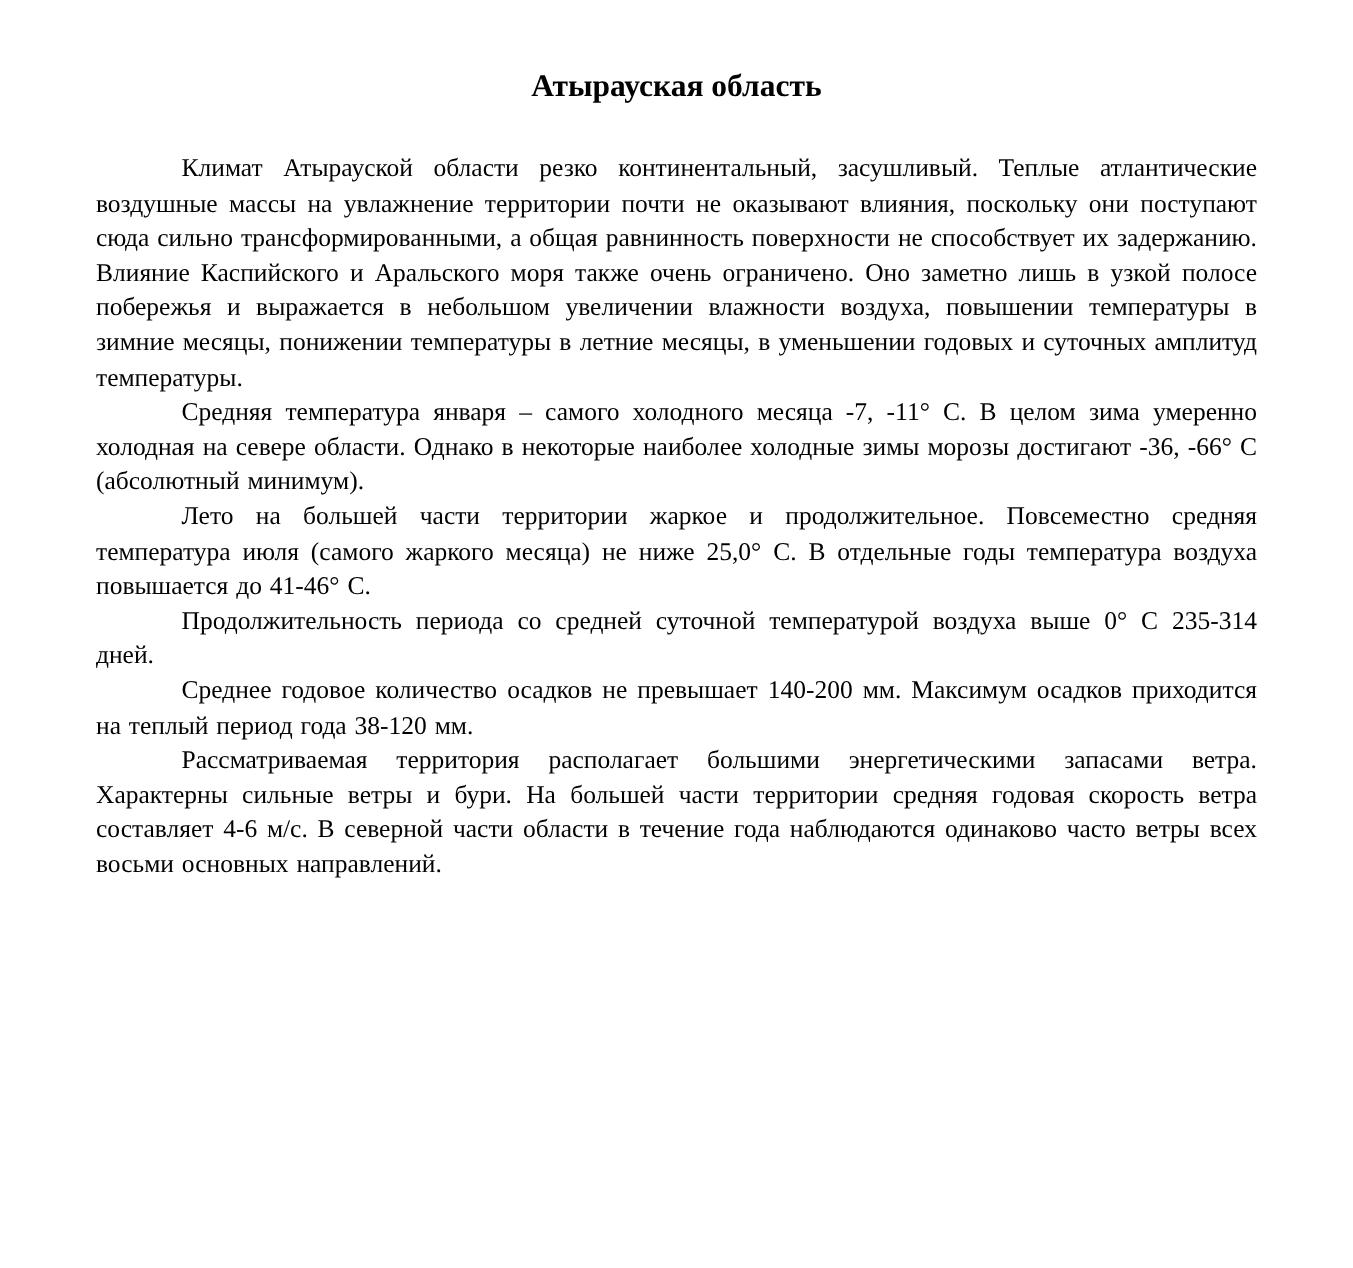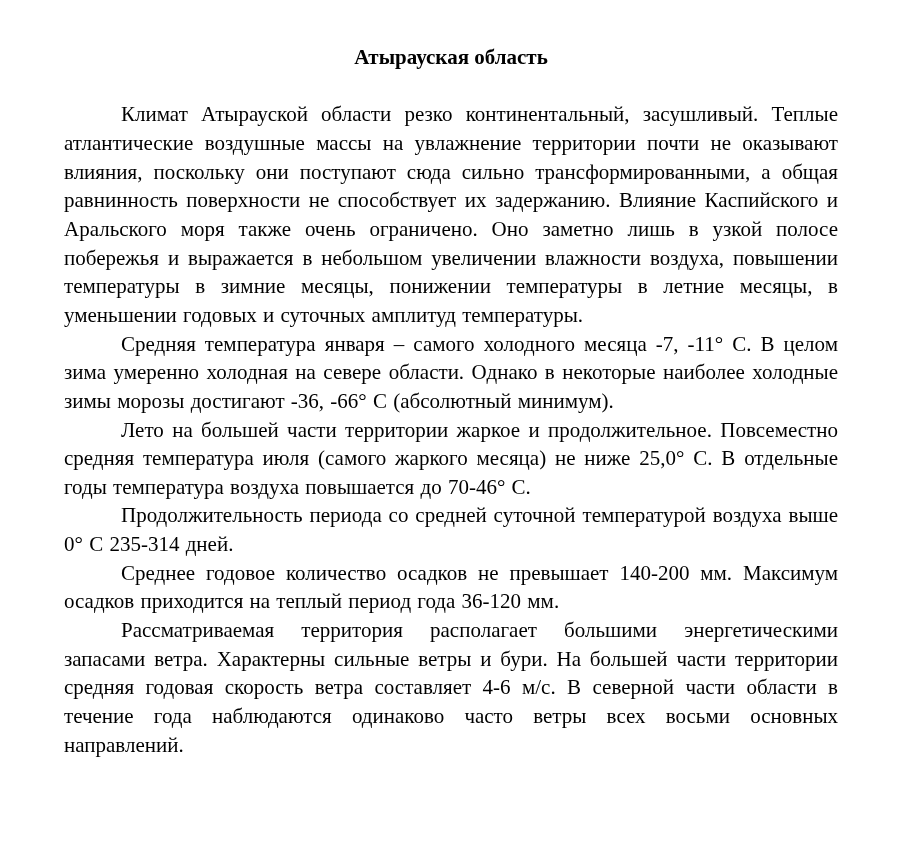--- a/index.html
+++ b/index.html
@@ -22,34 +22,34 @@
       font-size: 21px;
       font-weight: bold;
       text-align: center;
       line-height: 1.3;
     }
     .doc-body {
       margin-top: 29px;
     }
     .para {
       margin: 0;
-      font-size: 21px;
+      font-size: 17px;
       line-height: 1.365;
       text-align: justify;
       text-indent: 57px;
       word-spacing: 1px;
     }
   </style>
 </head>
 <body>
 
 <div class="page">
   <h1 class="doc-title">Атырауская область</h1>
 
   <div class="doc-body">
     <p class="para">Климат Атырауской области резко континентальный, засушливый. Теплые атлантические воздушные массы на увлажнение территории почти не оказывают влияния, поскольку они поступают сюда сильно трансформированными, а общая равнинность поверхности не способствует их задержанию. Влияние Каспийского и Аральского моря также очень ограничено. Оно заметно лишь в узкой полосе побережья и выражается в небольшом увеличении влажности воздуха, повышении температуры в зимние месяцы, понижении температуры в летние месяцы, в уменьшении годовых и суточных амплитуд температуры.</p>
     <p class="para">Средняя температура января – самого холодного месяца -7, -11° С. В целом зима умеренно холодная на севере области. Однако в некоторые наиболее холодные зимы морозы достигают -36, -66° С (абсолютный минимум).</p>
-    <p class="para">Лето на большей части территории жаркое и продолжительное. Повсеместно средняя температура июля (самого жаркого месяца) не ниже 25,0° С. В отдельные годы температура воздуха повышается до 70-46° С.</p>
+    <p class="para">Лето на большей части территории жаркое и продолжительное. Повсеместно средняя температура июля (самого жаркого месяца) не ниже 25,0° С. В отдельные годы температура воздуха повышается до 41-46° С.</p>
     <p class="para">Продолжительность периода со средней суточной температурой воздуха выше 0° С 235-314 дней.</p>
-    <p class="para">Среднее годовое количество осадков не превышает 140-200 мм. Максимум осадков приходится на теплый период года 36-120 мм.</p>
+    <p class="para">Среднее годовое количество осадков не превышает 140-200 мм. Максимум осадков приходится на теплый период года 38-120 мм.</p>
     <p class="para">Рассматриваемая территория располагает большими энергетическими запасами ветра. Характерны сильные ветры и бури. На большей части территории средняя годовая скорость ветра составляет 4-6 м/с. В северной части области в течение года наблюдаются одинаково часто ветры всех восьми основных направлений.</p>
   </div>
 </div>
 
 </body></html>

